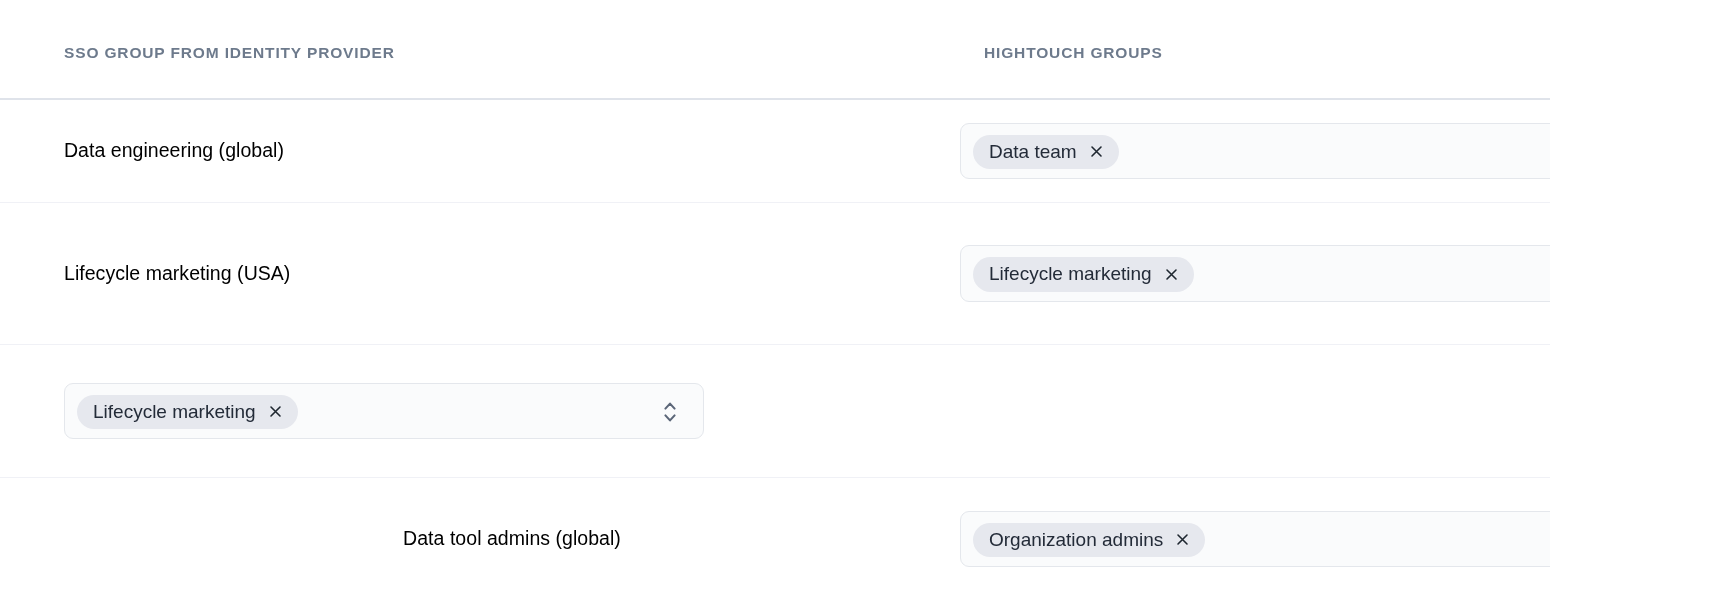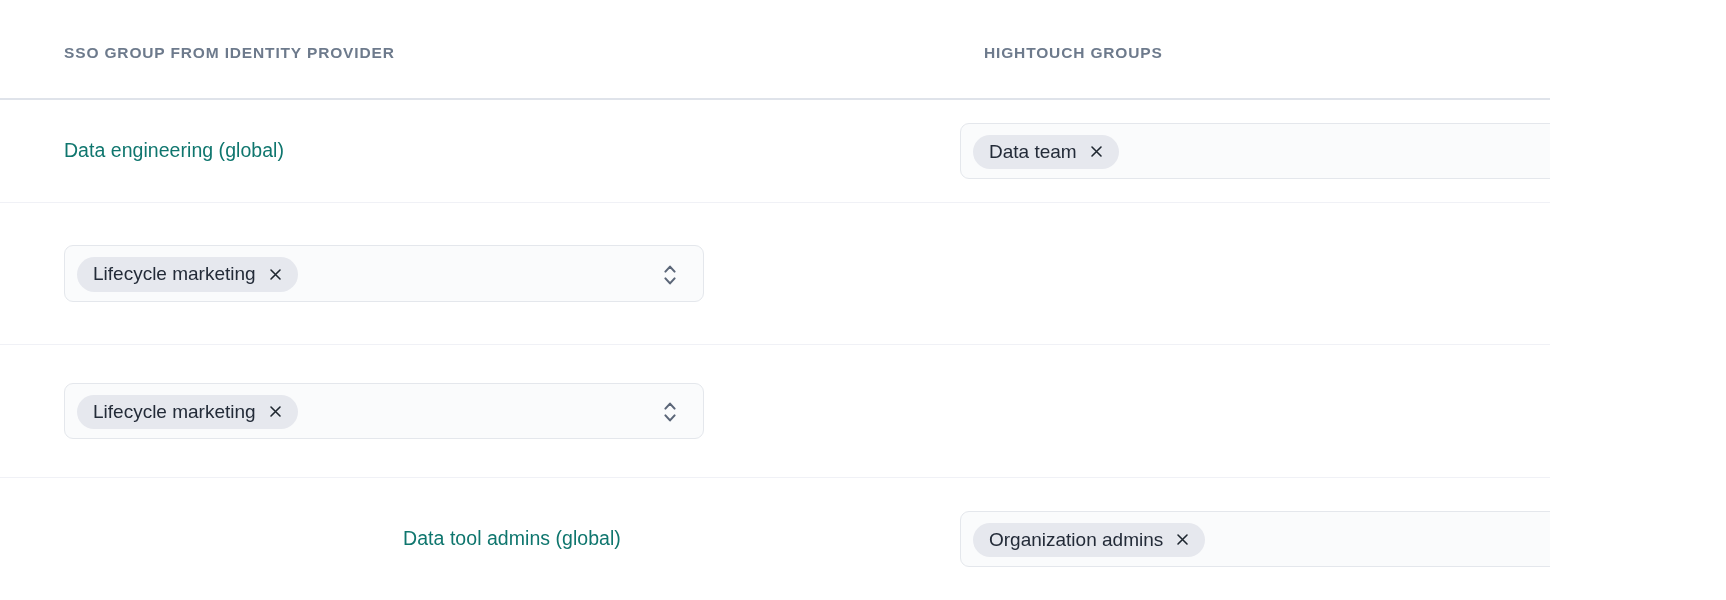--- a/index.html
+++ b/index.html
@@ -54,21 +54,21 @@
   }
   .map-row.row-h1 { height: 103px; }
   .map-row.row-h2 { height: 142px; }
   .map-row.row-h3 { height: 133px; }
   .map-row.row-h4 { height: 122px; border-bottom: none; text-align: center; }
 
   .sso-group-name {
     width: 896px;
     flex: 0 0 896px;
     font-size: 19.5px;
-    color: #0f766e;
+    color: #000000;
     line-height: 1.3;
     letter-spacing: 0.002em;
   }
 
   
   .groups-cell {
     flex: 1 1 auto;
     display: flex;
     justify-content: flex-start;
   }
@@ -164,20 +164,21 @@
             <svg width="18" height="30" viewBox="0 0 18 30" fill="none" aria-hidden="true">
               <path d="M4.4 11.6 L9 6.6 L13.6 11.6" stroke="currentColor" stroke-width="2.1" stroke-linecap="round" stroke-linejoin="round"></path>
               <path d="M4.4 18.4 L9 23.4 L13.6 18.4" stroke="currentColor" stroke-width="2.1" stroke-linecap="round" stroke-linejoin="round"></path>
             </svg>
           </span>
         </div>
       </div>
     </div>
 
     <div class="map-row row-h2">
+      <div class="sso-group-name">Lifecycle marketing (USA)</div>
       <div class="groups-cell">
         <div class="multiselect">
           <div class="tag-list">
             <span class="tag">
               <span class="tag-label">Lifecycle marketing</span>
               <span class="tag-remove">
                 <svg width="15" height="15" viewBox="0 0 16 16" fill="none" aria-hidden="true">
                   <path d="M3.2 3.2 L12.8 12.8 M12.8 3.2 L3.2 12.8" stroke="currentColor" stroke-width="1.7" stroke-linecap="round"></path>
                 </svg>
               </span>

